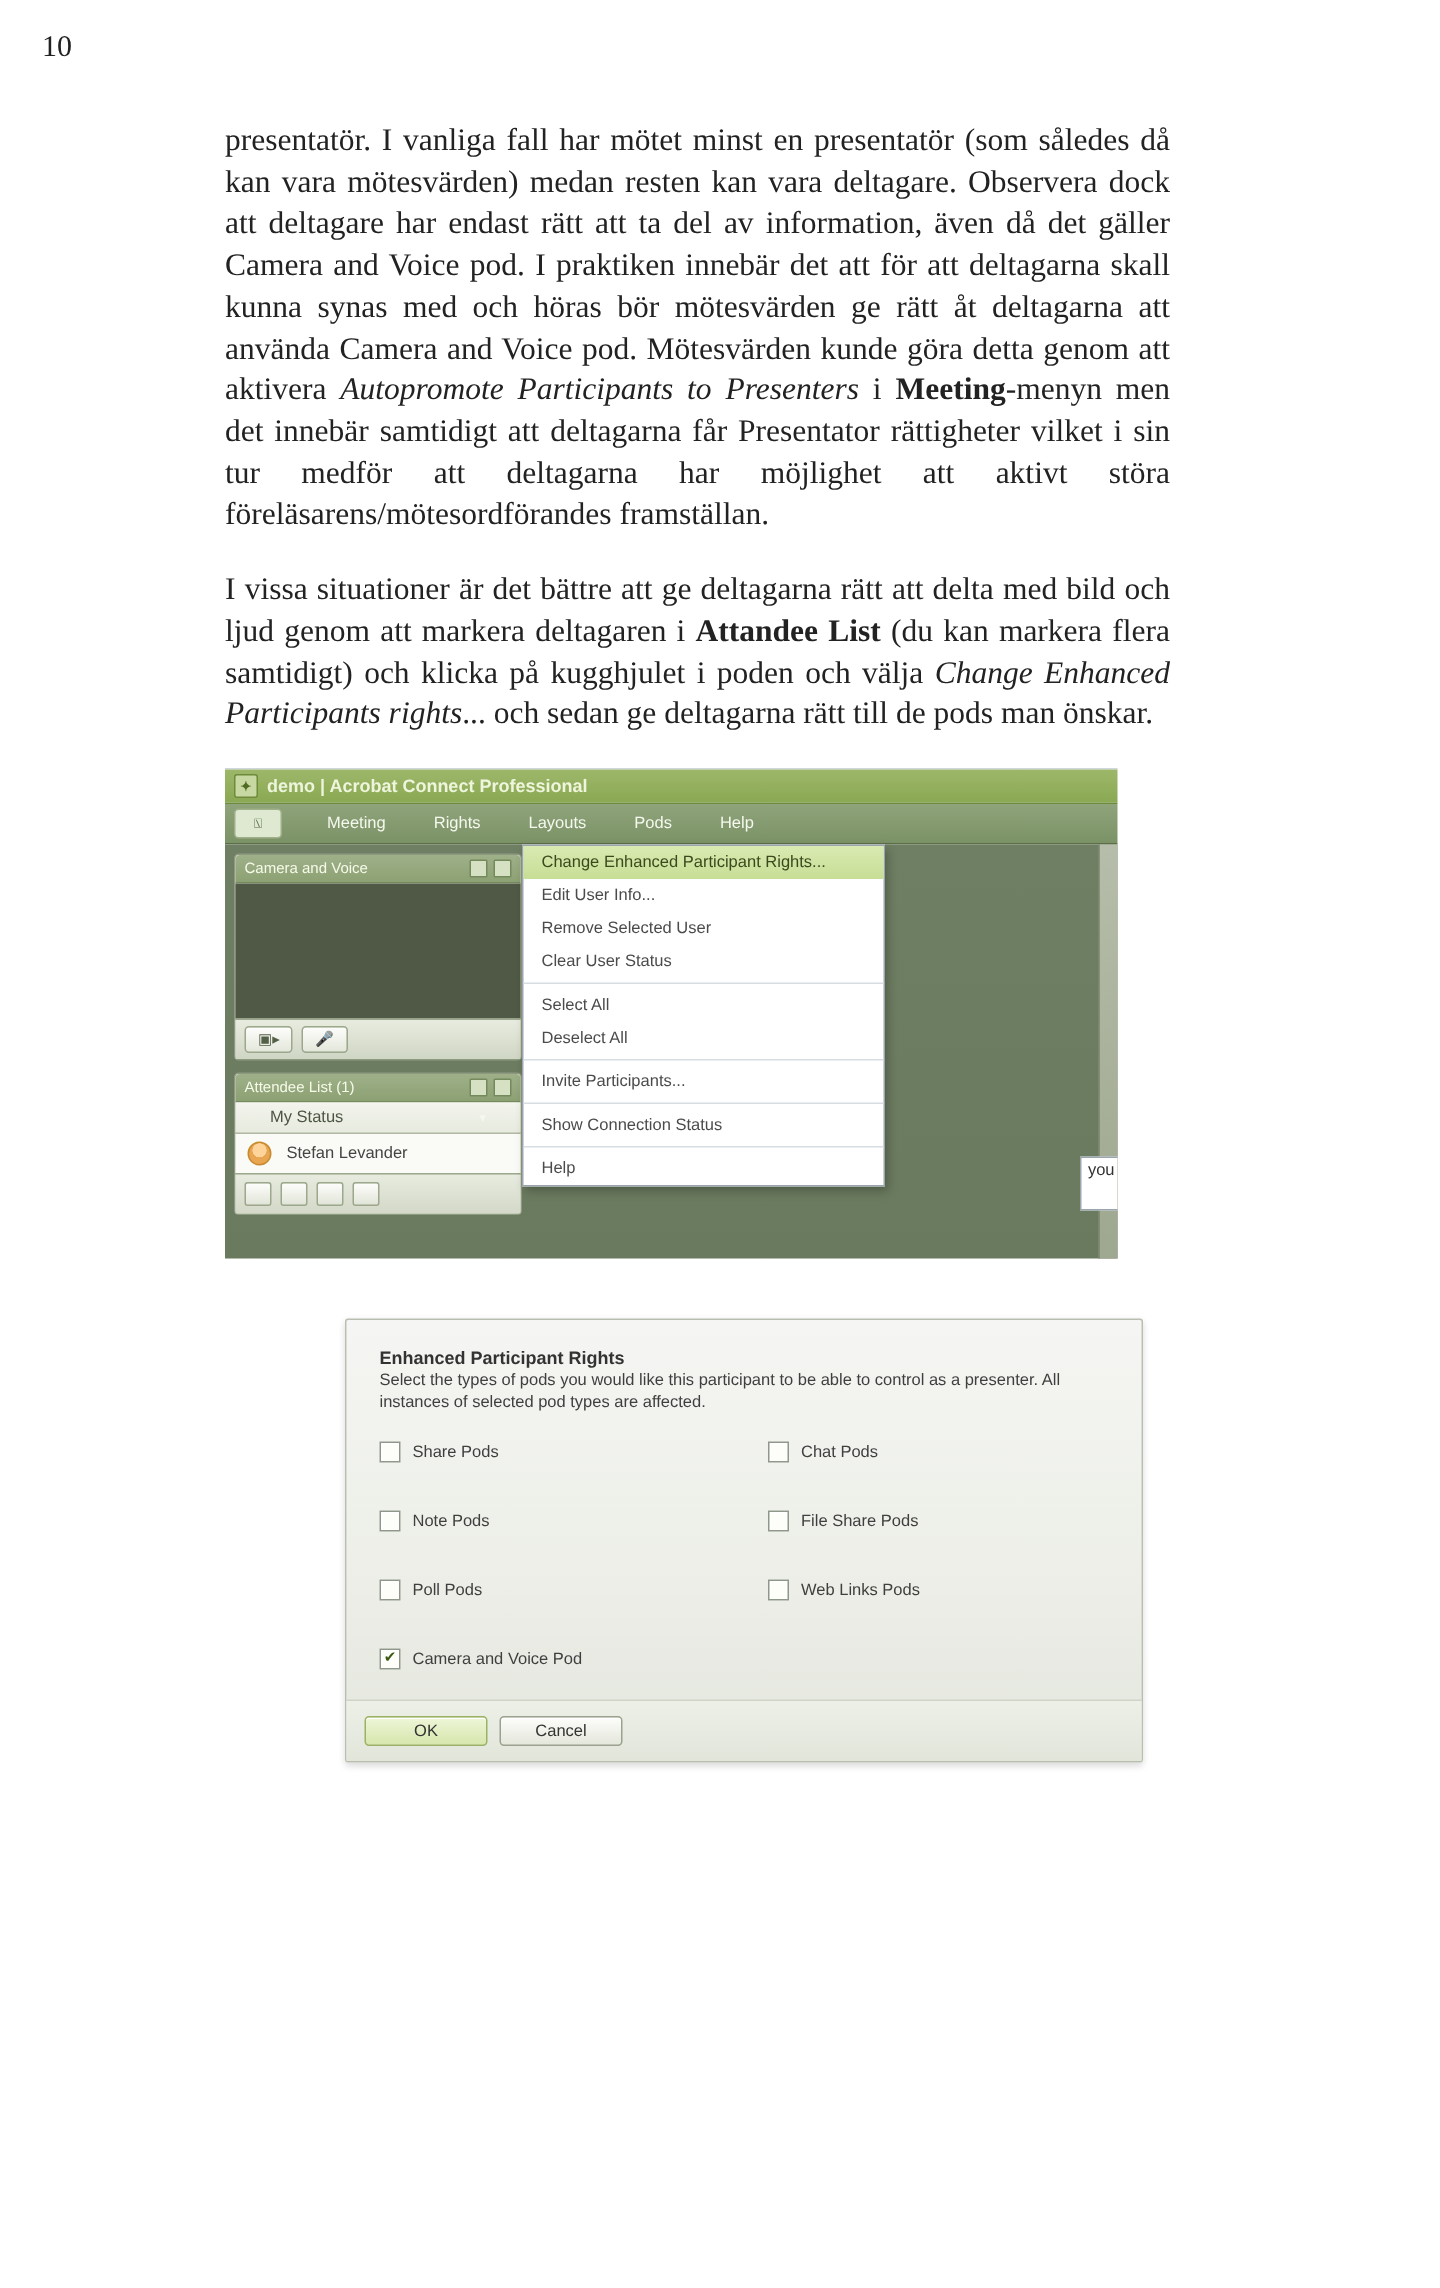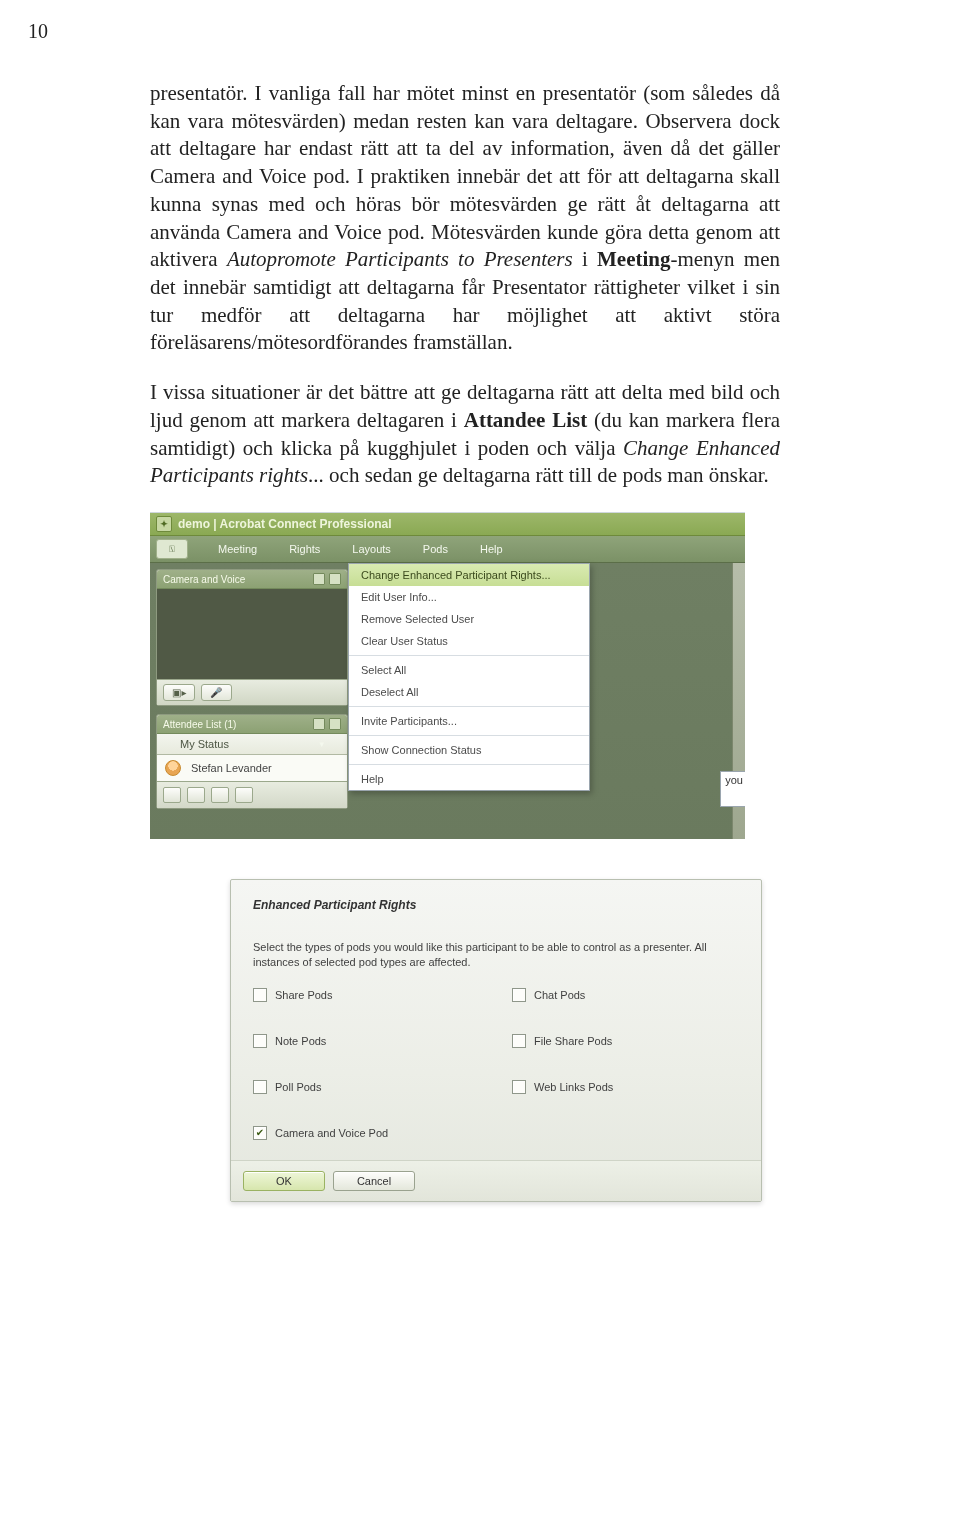--- a/index.html
+++ b/index.html
@@ -208,22 +208,22 @@
     font-size: 11px;
     color: #3f3f3f;
     background: linear-gradient(#f5f6f3, #eceee7 60%, #e4e7de);
     border: 1px solid #b8bfb0;
     border-radius: 2px;
     box-shadow: 0 2px 5px rgba(0,0,0,0.15);
     padding: 0;
   }
   .dialog .dlg-body { padding: 18px 22px 14px 22px; }
   .dialog h3 {
-    margin: 0 0 28px 0;
-    font-size: 12px; font-weight: bold; color: #333; font-style: italic;
+    margin: 0 0 1px 0;
+    font-size: 12px; font-weight: bold; color: #333;
   }
   .dialog p { margin: 0 0 18px 0; line-height: 1.35; font-size: 11px; }
   .opts {
     display: grid;
     grid-template-columns: 1fr 1fr;
     row-gap: 8px; column-gap: 28px;
     margin-bottom: 6px;
     gap: 32px;
   }
   .opt { display: flex; align-items: center; gap: 8px; }

